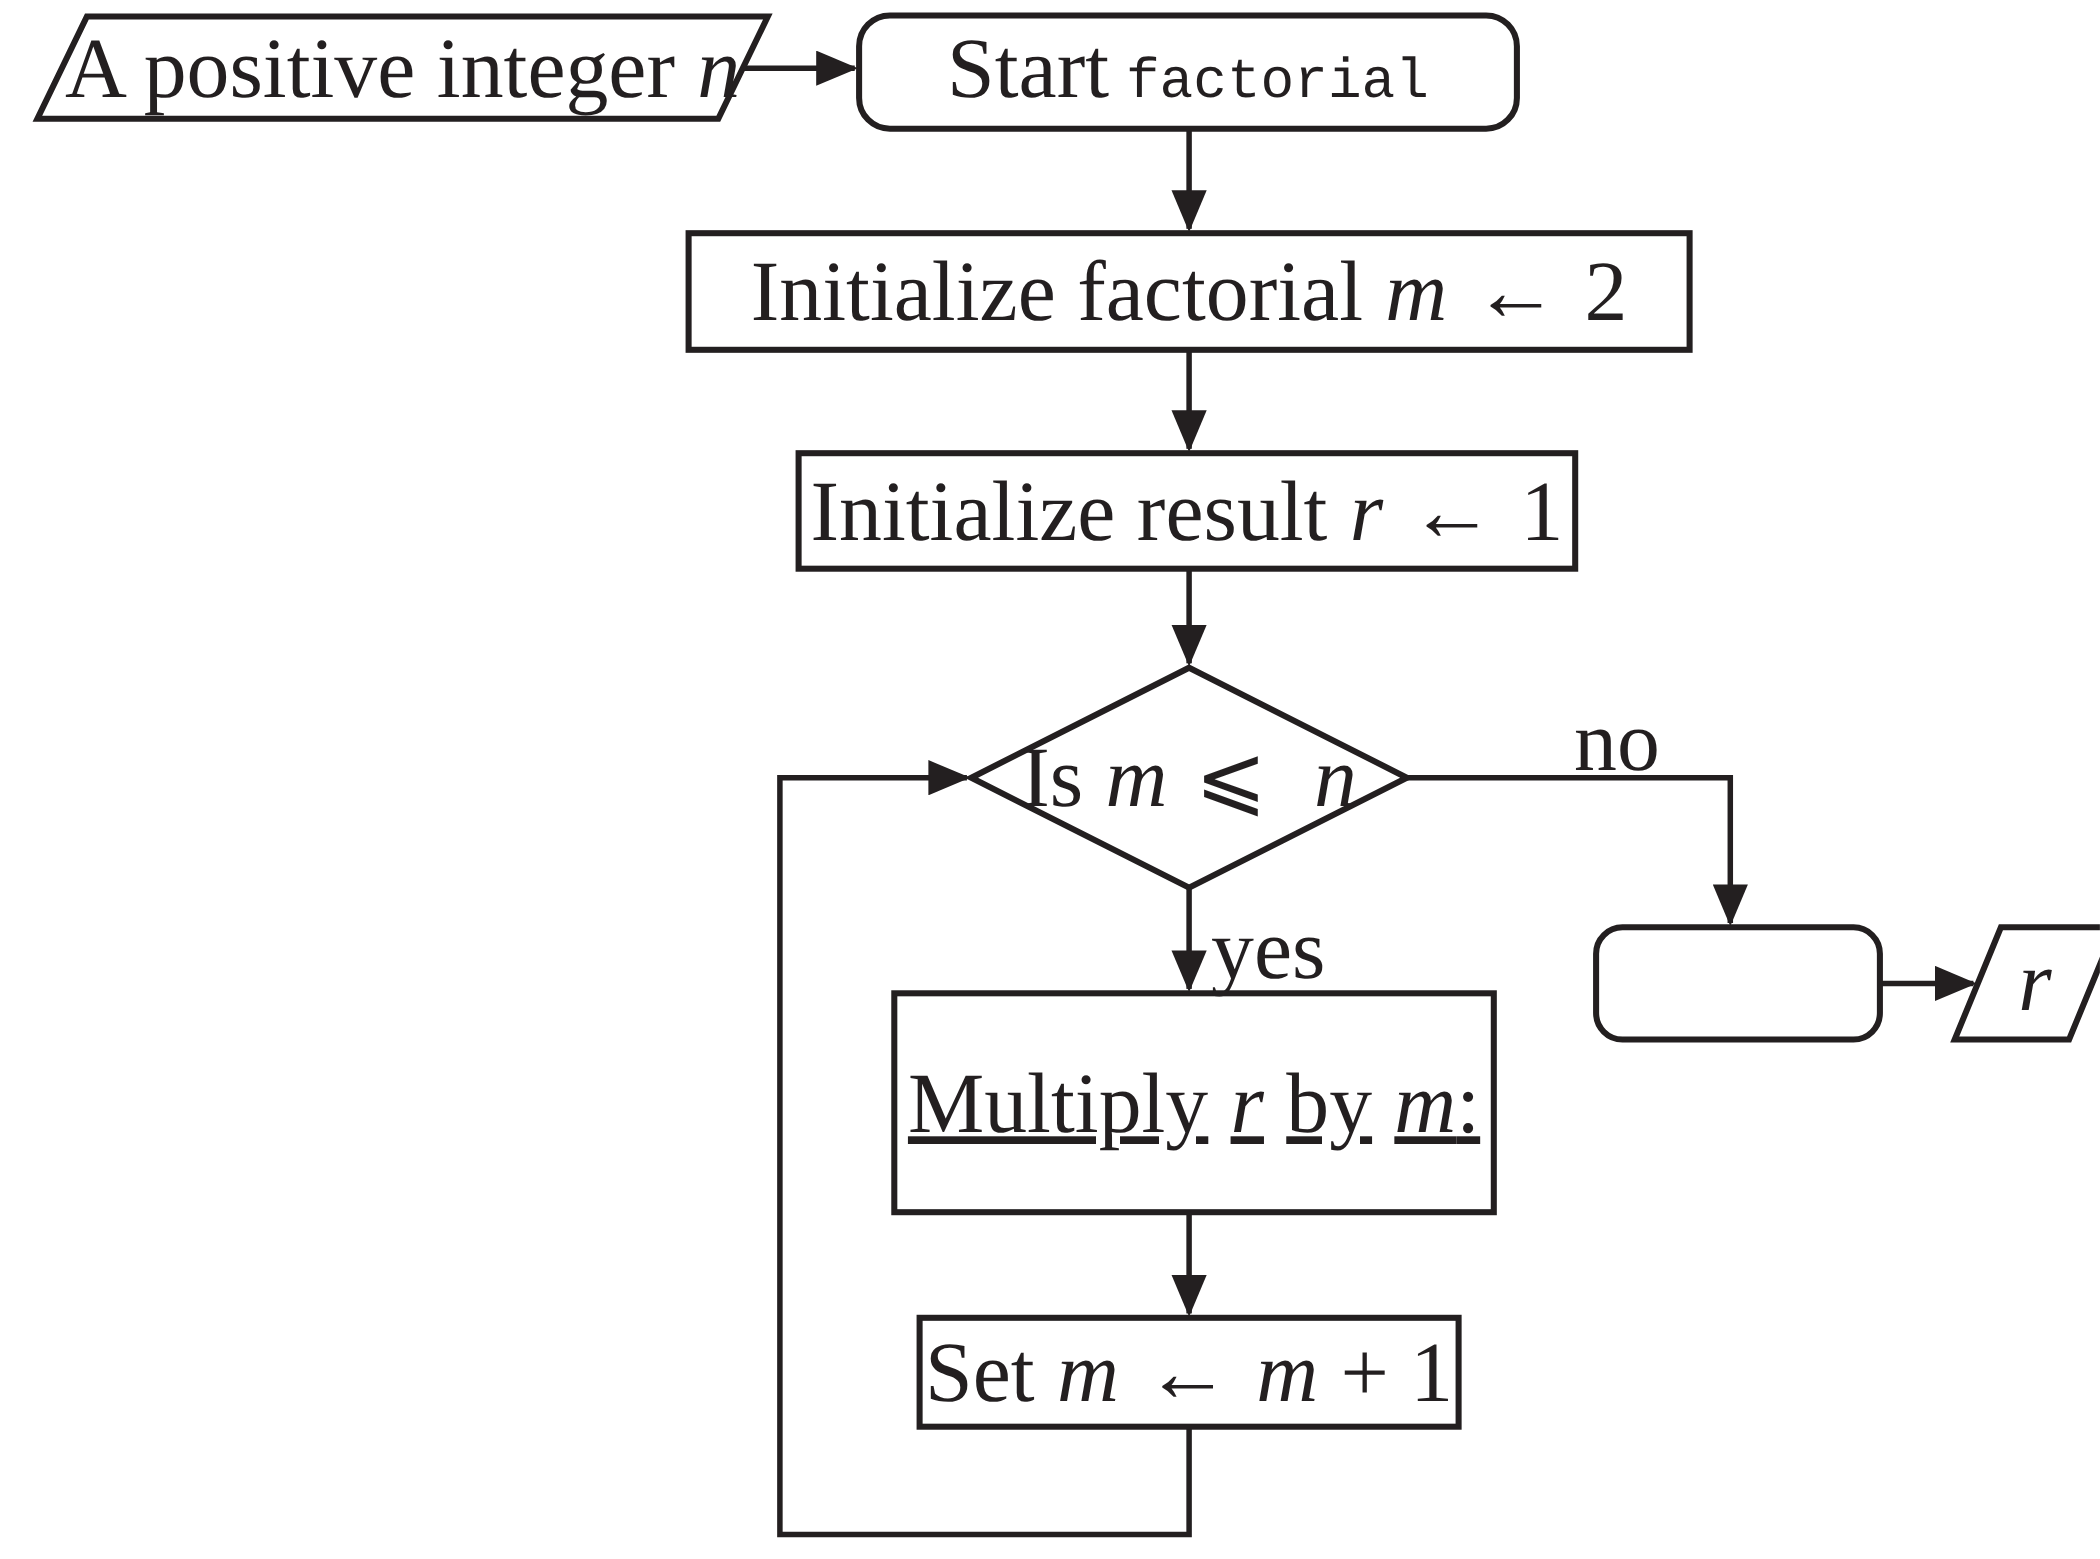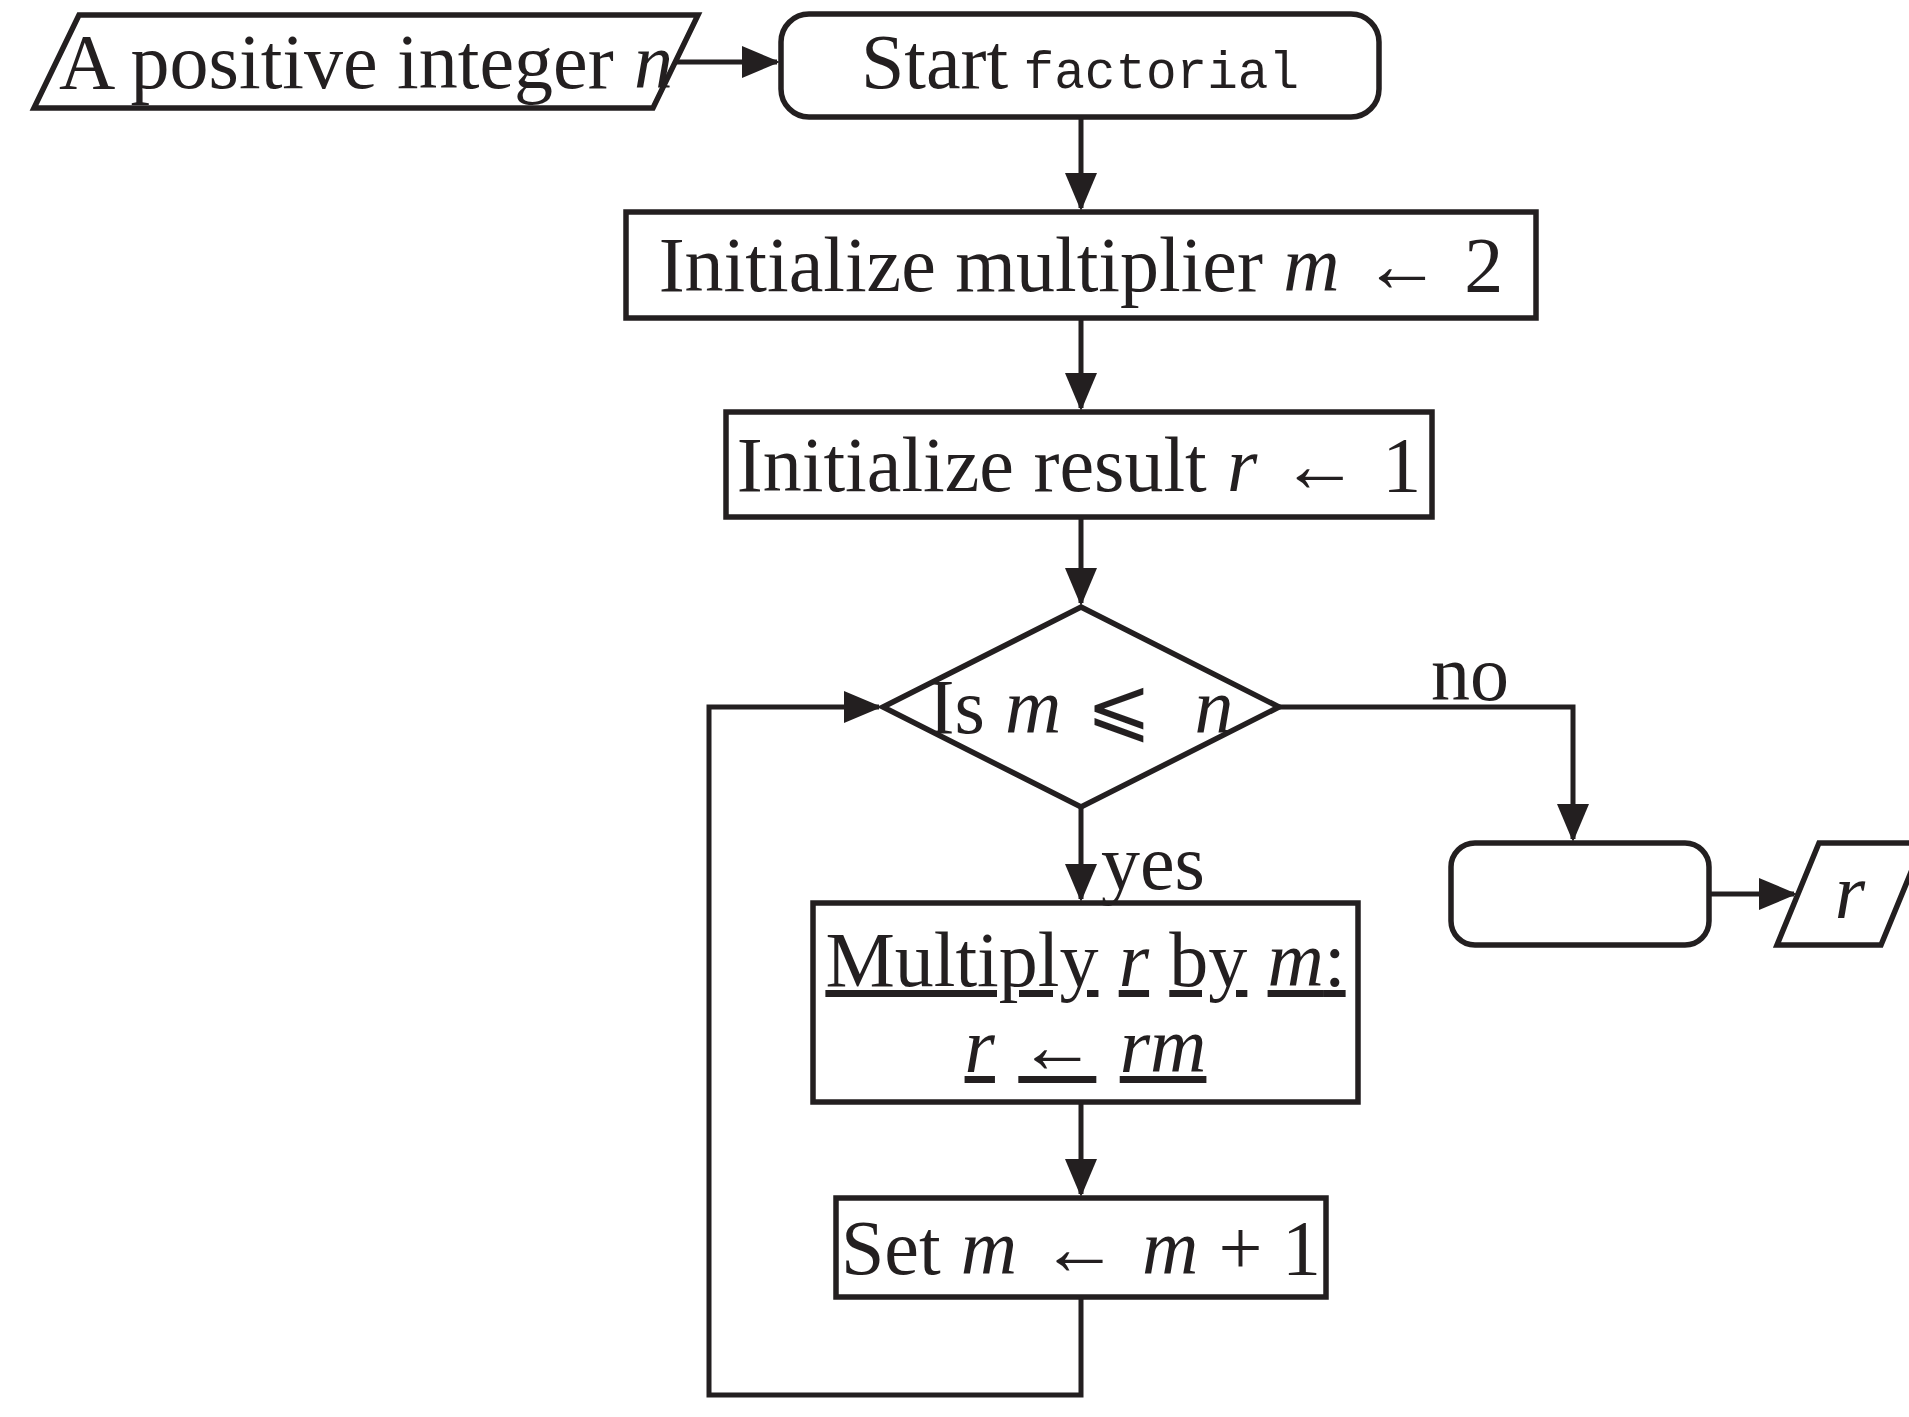--- a/index.html
+++ b/index.html
@@ -103,21 +103,21 @@
 
   <div class="label" style="left:30px; top:15px; width:630px; height:93px;">
     <span class="line"><span>A positive integer</span><span class="it gap">n</span></span>
   </div>
 
   <div class="label" style="left:760px; top:10px; width:598px; height:103px;">
     <span class="line"><span>Start</span><span class="code">factorial</span></span>
   </div>
 
   <div class="label" style="left:605px; top:212px; width:910px; height:106px;">
-    <span class="line"><span>Initialize multiplier</span><span class="it gap">m</span><span class="op">←</span><span>2</span></span>
+    <span class="line"><span>Initialize factorial</span><span class="it gap">m</span><span class="op">←</span><span>2</span></span>
   </div>
 
   <div class="label" style="left:705px; top:412px; width:706px; height:105px;align-items:center;">
     <span class="line"><span>Initialize result</span><span class="it gap">r</span><span class="op">←</span><span>1</span></span>
   </div>
 
   <div class="label" style="left:862px; top:607px; width:396px; height:200px;">
     <span class="line"><span>Is</span><span class="it gap">m</span><span class="op-cmp">⩽</span><span class="it">n</span></span>
   </div>
 
@@ -129,20 +129,19 @@
     <span class="line">yes</span>
   </div>
 
 
   <div class="label" style="left:1756px; top:841px; width:146px; height:102px;">
     <span class="line it">r</span>
   </div>
 
   <div class="label two-line" style="left:792px; top:903px; width:545px; height:199px;">
     <span class="line"><span>Multiply</span><span class="it gap">r</span><span class="gap">by</span><span class="it gap">m</span><span>:</span></span>
-    <span class="line"><span class="it">r</span><span class="op">←</span><span class="it">rm</span></span>
   </div>
 
   <div class="label" style="left:815px; top:1198px; width:490px; height:99px;">
     <span class="line"><span>Set</span><span class="it gap">m</span><span class="op">←</span><span class="it">m</span><span class="gap">+ 1</span></span>
   </div>
 
 </div>
 
 </body></html>

